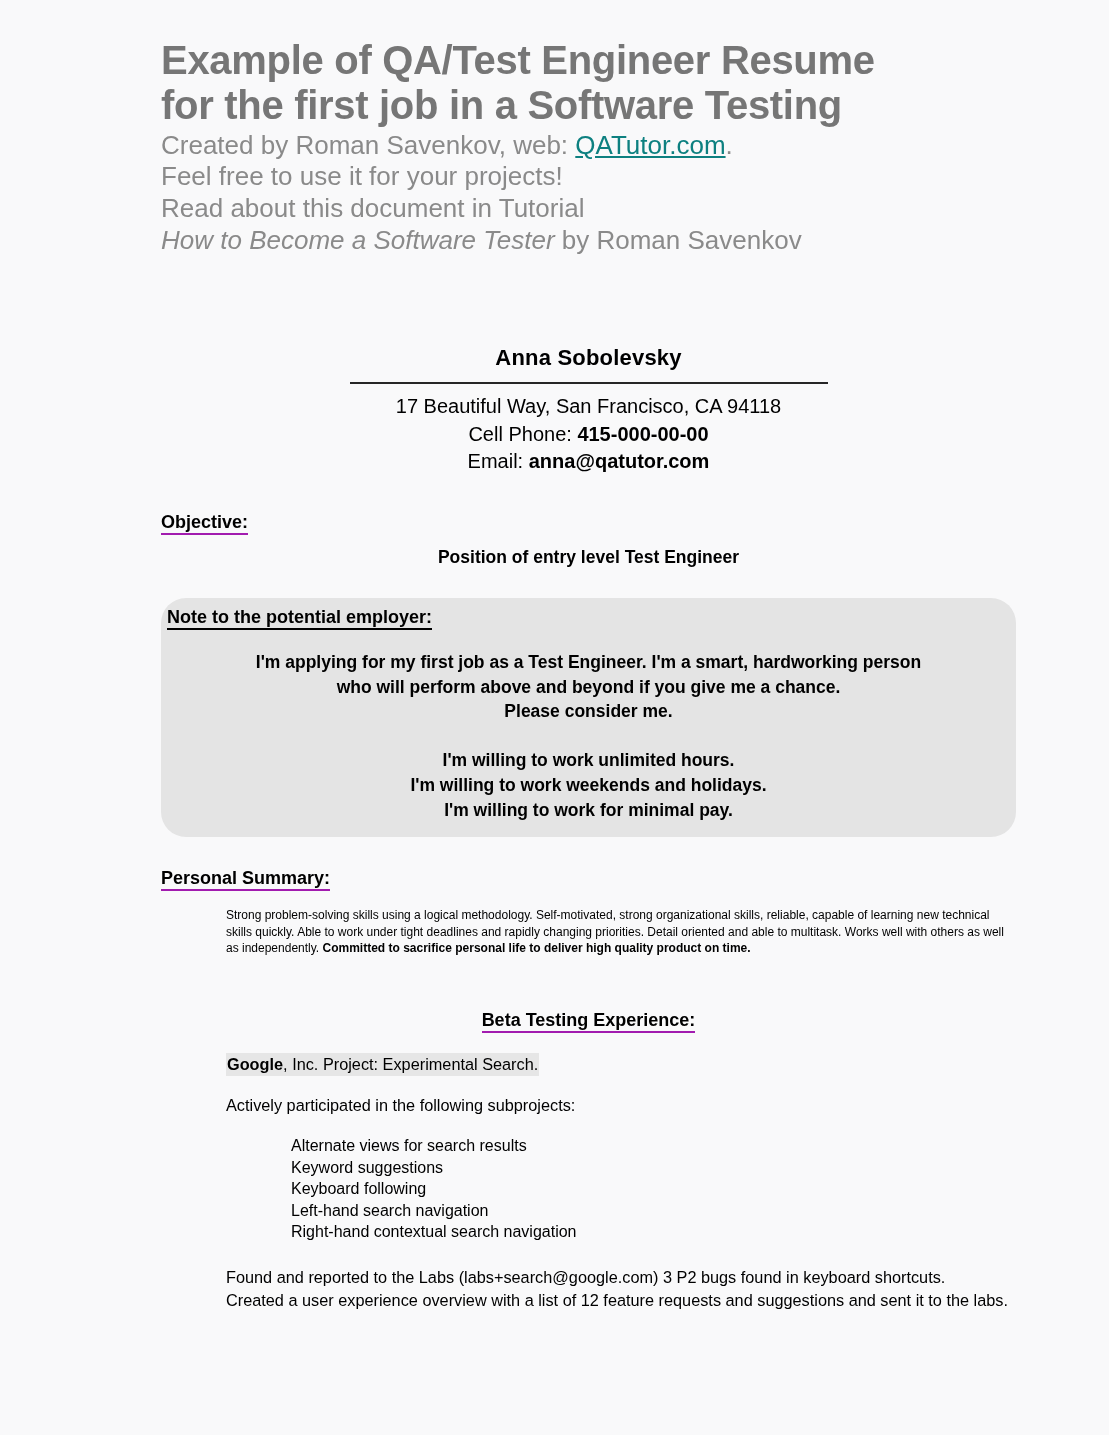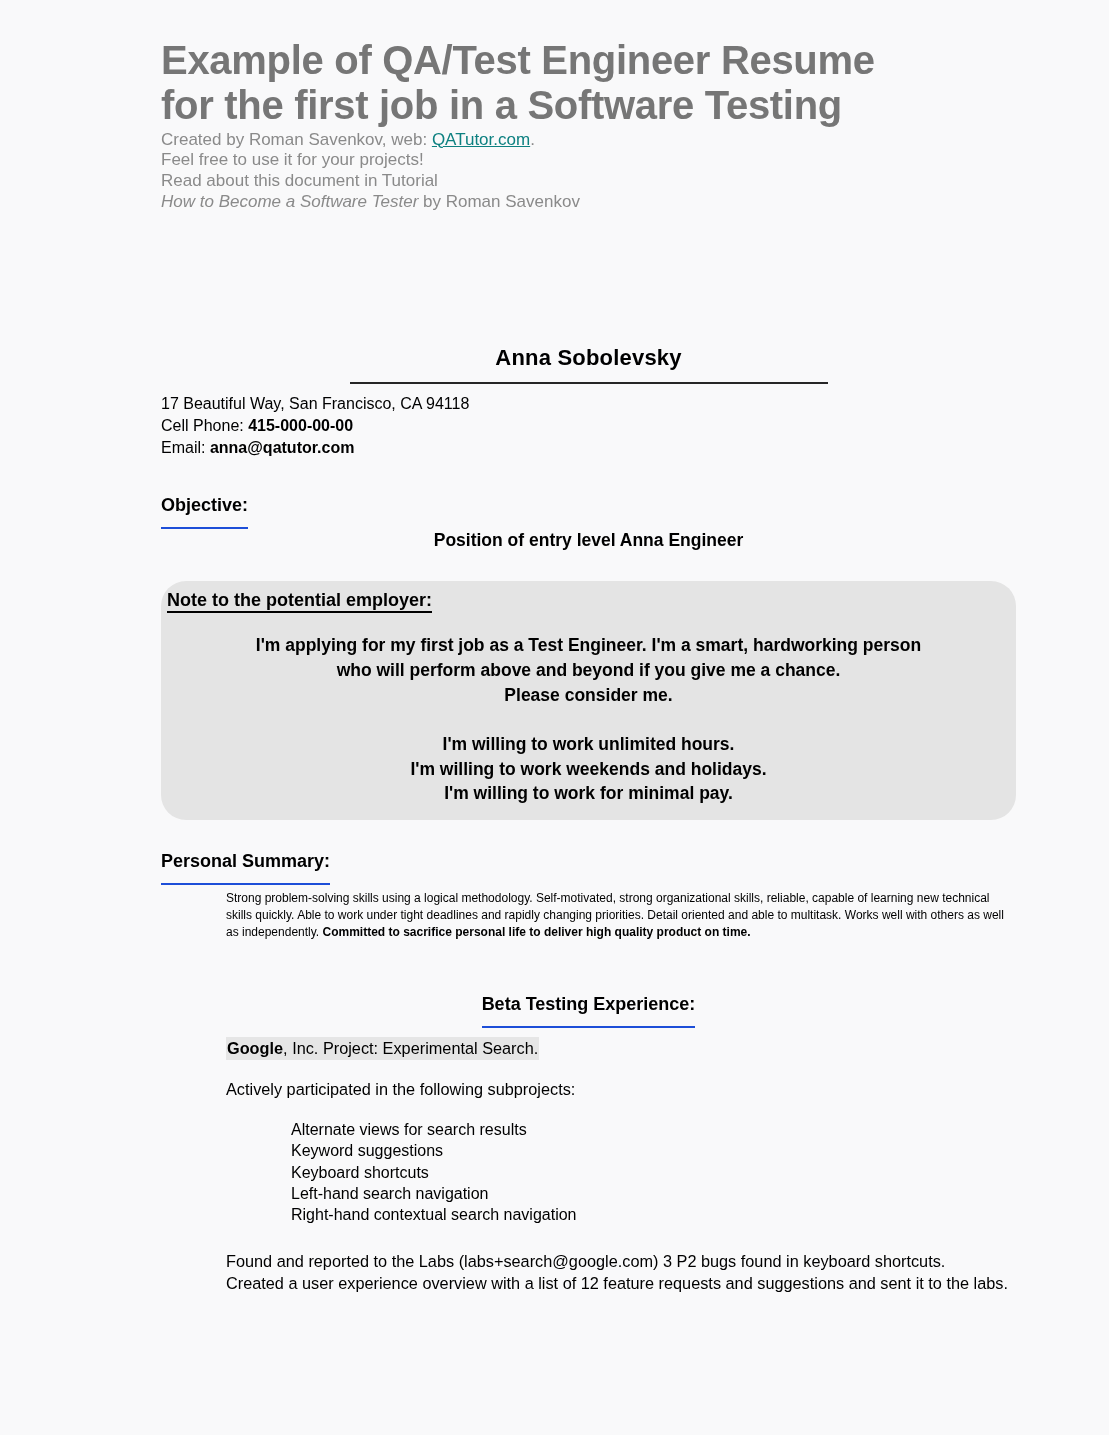--- a/index.html
+++ b/index.html
@@ -30,21 +30,21 @@
   }
   .promo-title {
     font-size: 40px;
     font-weight: bold;
     color: #767676;
     line-height: 1.12;
     letter-spacing: -0.3px;
     margin: 0;
   }
   .promo-line {
-    font-size: 17px;
+    font-size: 26px;
     color: #8a8a8a;
     line-height: 1.22;
     margin: 0;
     white-space: nowrap;
   }
   .promo-line.first { margin-top: 2px; }
   .promo-link {
     color: #0d8080;
     text-decoration: underline;
   }
@@ -65,35 +65,35 @@
     letter-spacing: 0.2px;
     margin: 0;
   }
   .name-rule {
     margin: 11px auto 0 auto;
     width: 478px;
     height: 0;
     border-bottom: 2px solid #262626;
   }
   .contact {
-    text-align: left;
-    font-size: 16px;
+    text-align: center;
+    font-size: 20px;
     line-height: 1.38;
     margin-top: 9px;
   }
   .contact b { font-weight: bold; }
 
   .sec-heading {
     font-size: 18px;
     font-weight: bold;
     margin: 0;
   }
   .sec-heading span {
-    border-bottom: 2px solid #1d4ed8;
-    padding-bottom: 12px;
+    border-bottom: 2px solid #a21caf;
+    padding-bottom: 1px;
   }
 
   .objective-head { margin-top: 36px; }
 
   .objective-value {
     text-align: center;
     font-size: 17.5px;
     font-weight: bold;
     margin-top: 14px;
   }
@@ -193,21 +193,21 @@
     <div class="cand-name">Anna Sobolevsky</div>
     <div class="name-rule"></div>
 
     <div class="contact">
       <div>17 Beautiful Way, San Francisco, CA 94118</div>
       <div><span>Cell Phone: </span><b>415-000-00-00</b></div>
       <div><span>Email: </span><b>anna@qatutor.com</b></div>
     </div>
 
     <div class="sec-heading objective-head"><span>Objective:</span></div>
-    <div class="objective-value">Position of entry level Anna Engineer</div>
+    <div class="objective-value">Position of entry level Test Engineer</div>
 
     <div class="note-block">
       <div class="note-head"><span>Note to the potential employer:</span></div>
       <div class="note-body">
         <div>I'm applying for my first job as a Test Engineer. I'm a smart, hardworking person</div>
         <div>who will perform above and beyond if you give me a chance.</div>
         <div>Please consider me.</div>
       </div>
       <div class="note-gap"></div>
       <div class="note-body" style="margin-top:0">
@@ -222,21 +222,21 @@
 
     <div class="sec-heading beta-head"><span>Beta Testing Experience:</span></div>
 
     <div class="company-line"><span class="company-hl"><b>Google</b><span>, Inc. Project: Experimental Search.</span></span></div>
 
     <div class="subproj-intro">Actively participated in the following subprojects:</div>
 
     <div class="subproj-list">
       <div>Alternate views for search results</div>
       <div>Keyword suggestions</div>
-      <div>Keyboard shortcuts</div>
+      <div>Keyboard following</div>
       <div>Left-hand search navigation</div>
       <div>Right-hand contextual search navigation</div>
     </div>
 
     <div class="closing">Found and reported to the Labs (labs+search@google.com) 3 P2 bugs found in keyboard shortcuts.</div>
     <div class="closing second">Created a user experience overview with a list of 12 feature requests and suggestions and sent it to the labs.</div>
 
   </div>
 </div>
 

